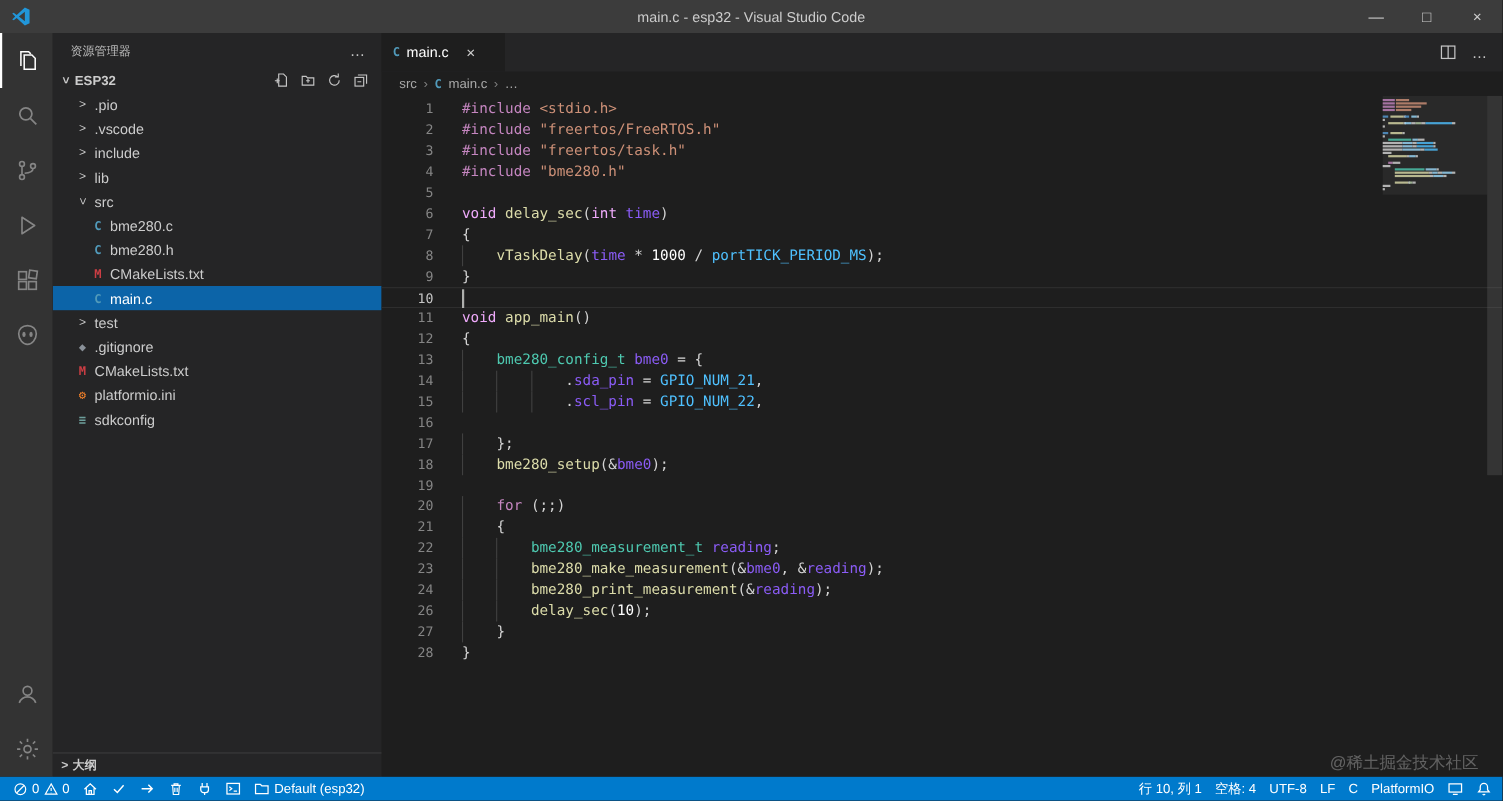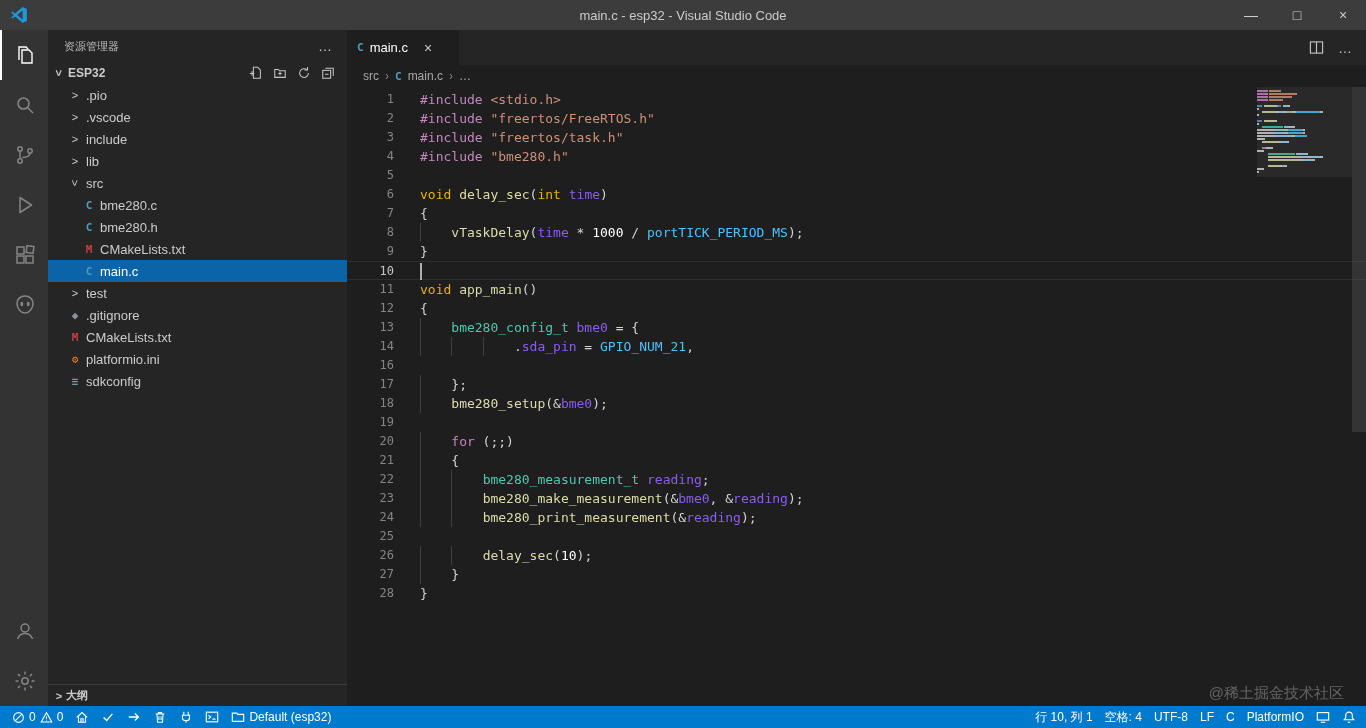--- a/index.html
+++ b/index.html
@@ -56,21 +56,21 @@
   .mm-slider{position:absolute;top:0;right:14px;width:95px;height:90px;background:rgba(121,121,121,0.12);}
   .vscroll{position:absolute;top:0;right:0;width:14px;height:345px;background:rgba(121,121,121,0.25);}
   
   .statusbar{height:22px;background:#007acc;color:#ffffff;font-size:12px;display:flex;align-items:center;justify-content:space-between;padding:0 4px 0 6px;}
   .sb-left,.sb-right{display:flex;align-items:center;height:22px;}
   .sb-item{display:flex;align-items:center;gap:4px;padding:0 6px;height:22px;cursor:pointer;}
   .sb-item svg{display:block;}
   
   .watermark{position:absolute;right:22px;top:684px;font-size:15px;color:rgba(255,255,255,0.30);z-index:20;}
 </style>
-<style>.tk-pp{color:#C586C0}.tk-ctl{color:#C586C0}.tk-str{color:#CE9178}.tk-kw{color:#eab308}.tk-fn{color:#DCDCAA}.tk-var{color:#8b5cf6}.tk-num{color:#ffffff}.tk-type{color:#4EC9B0}.tk-cst{color:#4FC1FF}.tk-pl{color:#D4D4D4}</style></head>
+<style>.tk-pp{color:#C586C0}.tk-ctl{color:#C586C0}.tk-str{color:#CE9178}.tk-kw{color:#f0abfc}.tk-fn{color:#DCDCAA}.tk-var{color:#8b5cf6}.tk-num{color:#ffffff}.tk-type{color:#4EC9B0}.tk-cst{color:#4FC1FF}.tk-pl{color:#D4D4D4}</style></head>
 <body>
 
 <div class="titlebar">
   <svg class="vscode-logo" viewBox="0 0 16 16">
     <path fill="#2196d9" d="M11.2 0.8 4.6 6.7 2.2 4.9 1 5.5 3.4 8 1 10.5l1.2 0.6 2.4-1.8 6.6 5.9 3.8-1.8V2.6L11.2 0.8z M11.2 4.1v7.8L6.4 8l4.8-3.9z"></path>
   </svg>
   <div class="win-title">main.c - esp32 - Visual Studio Code</div>
   <div class="win-controls">
     <span class="win-btn">—</span>
     <span class="win-btn">□</span>
@@ -301,20 +301,24 @@
           </div>
           <div class="line">
             <span class="ln">13</span>
             <span class="lc"><i class="guide" style="left: 0ch;"></i><span class="tk-pl">    </span><span class="tk-type">bme280_config_t</span><span class="tk-pl"> </span><span class="tk-var">bme0</span><span class="tk-pl"> = {</span></span>
           </div>
           <div class="line">
             <span class="ln">14</span>
             <span class="lc"><i class="guide" style="left: 0ch;"></i><i class="guide" style="left: 4ch;"></i><i class="guide" style="left: 8ch;"></i><span class="tk-pl">            .</span><span class="tk-var">sda_pin</span><span class="tk-pl"> = </span><span class="tk-cst">GPIO_NUM_21</span><span class="tk-pl">,</span></span>
           </div>
           <div class="line">
+            <span class="ln">15</span>
+            <span class="lc"><i class="guide" style="left: 0ch;"></i><i class="guide" style="left: 4ch;"></i><i class="guide" style="left: 8ch;"></i><span class="tk-pl">            .</span><span class="tk-var">scl_pin</span><span class="tk-pl"> = </span><span class="tk-cst">GPIO_NUM_22</span><span class="tk-pl">,</span></span>
+          </div>
+          <div class="line">
             <span class="ln">16</span>
           </div>
           <div class="line">
             <span class="ln">17</span>
             <span class="lc"><i class="guide" style="left: 0ch;"></i><span class="tk-pl">    };</span></span>
           </div>
           <div class="line">
             <span class="ln">18</span>
             <span class="lc"><i class="guide" style="left: 0ch;"></i><span class="tk-pl">    </span><span class="tk-fn">bme280_setup</span><span class="tk-pl">(&amp;</span><span class="tk-var">bme0</span><span class="tk-pl">);</span></span>
           </div>
@@ -334,24 +338,20 @@
             <span class="ln">22</span>
             <span class="lc"><i class="guide" style="left: 0ch;"></i><i class="guide" style="left: 4ch;"></i><span class="tk-pl">        </span><span class="tk-type">bme280_measurement_t</span><span class="tk-pl"> </span><span class="tk-var">reading</span><span class="tk-pl">;</span></span>
           </div>
           <div class="line">
             <span class="ln">23</span>
             <span class="lc"><i class="guide" style="left: 0ch;"></i><i class="guide" style="left: 4ch;"></i><span class="tk-pl">        </span><span class="tk-fn">bme280_make_measurement</span><span class="tk-pl">(&amp;</span><span class="tk-var">bme0</span><span class="tk-pl">, &amp;</span><span class="tk-var">reading</span><span class="tk-pl">);</span></span>
           </div>
           <div class="line">
             <span class="ln">24</span>
             <span class="lc"><i class="guide" style="left: 0ch;"></i><i class="guide" style="left: 4ch;"></i><span class="tk-pl">        </span><span class="tk-fn">bme280_print_measurement</span><span class="tk-pl">(&amp;</span><span class="tk-var">reading</span><span class="tk-pl">);</span></span>
-          </div>
-          <div class="line">
-            <span class="ln">25</span>
-            <span class="lc"></span>
           </div>
           <div class="line">
             <span class="ln">26</span>
             <span class="lc"><i class="guide" style="left: 0ch;"></i><i class="guide" style="left: 4ch;"></i><span class="tk-pl">        </span><span class="tk-fn">delay_sec</span><span class="tk-pl">(</span><span class="tk-num">10</span><span class="tk-pl">);</span></span>
           </div>
           <div class="line">
             <span class="ln">27</span>
             <span class="lc"><i class="guide" style="left: 0ch;"></i><span class="tk-pl">    }</span></span>
           </div>
           <div class="line">

